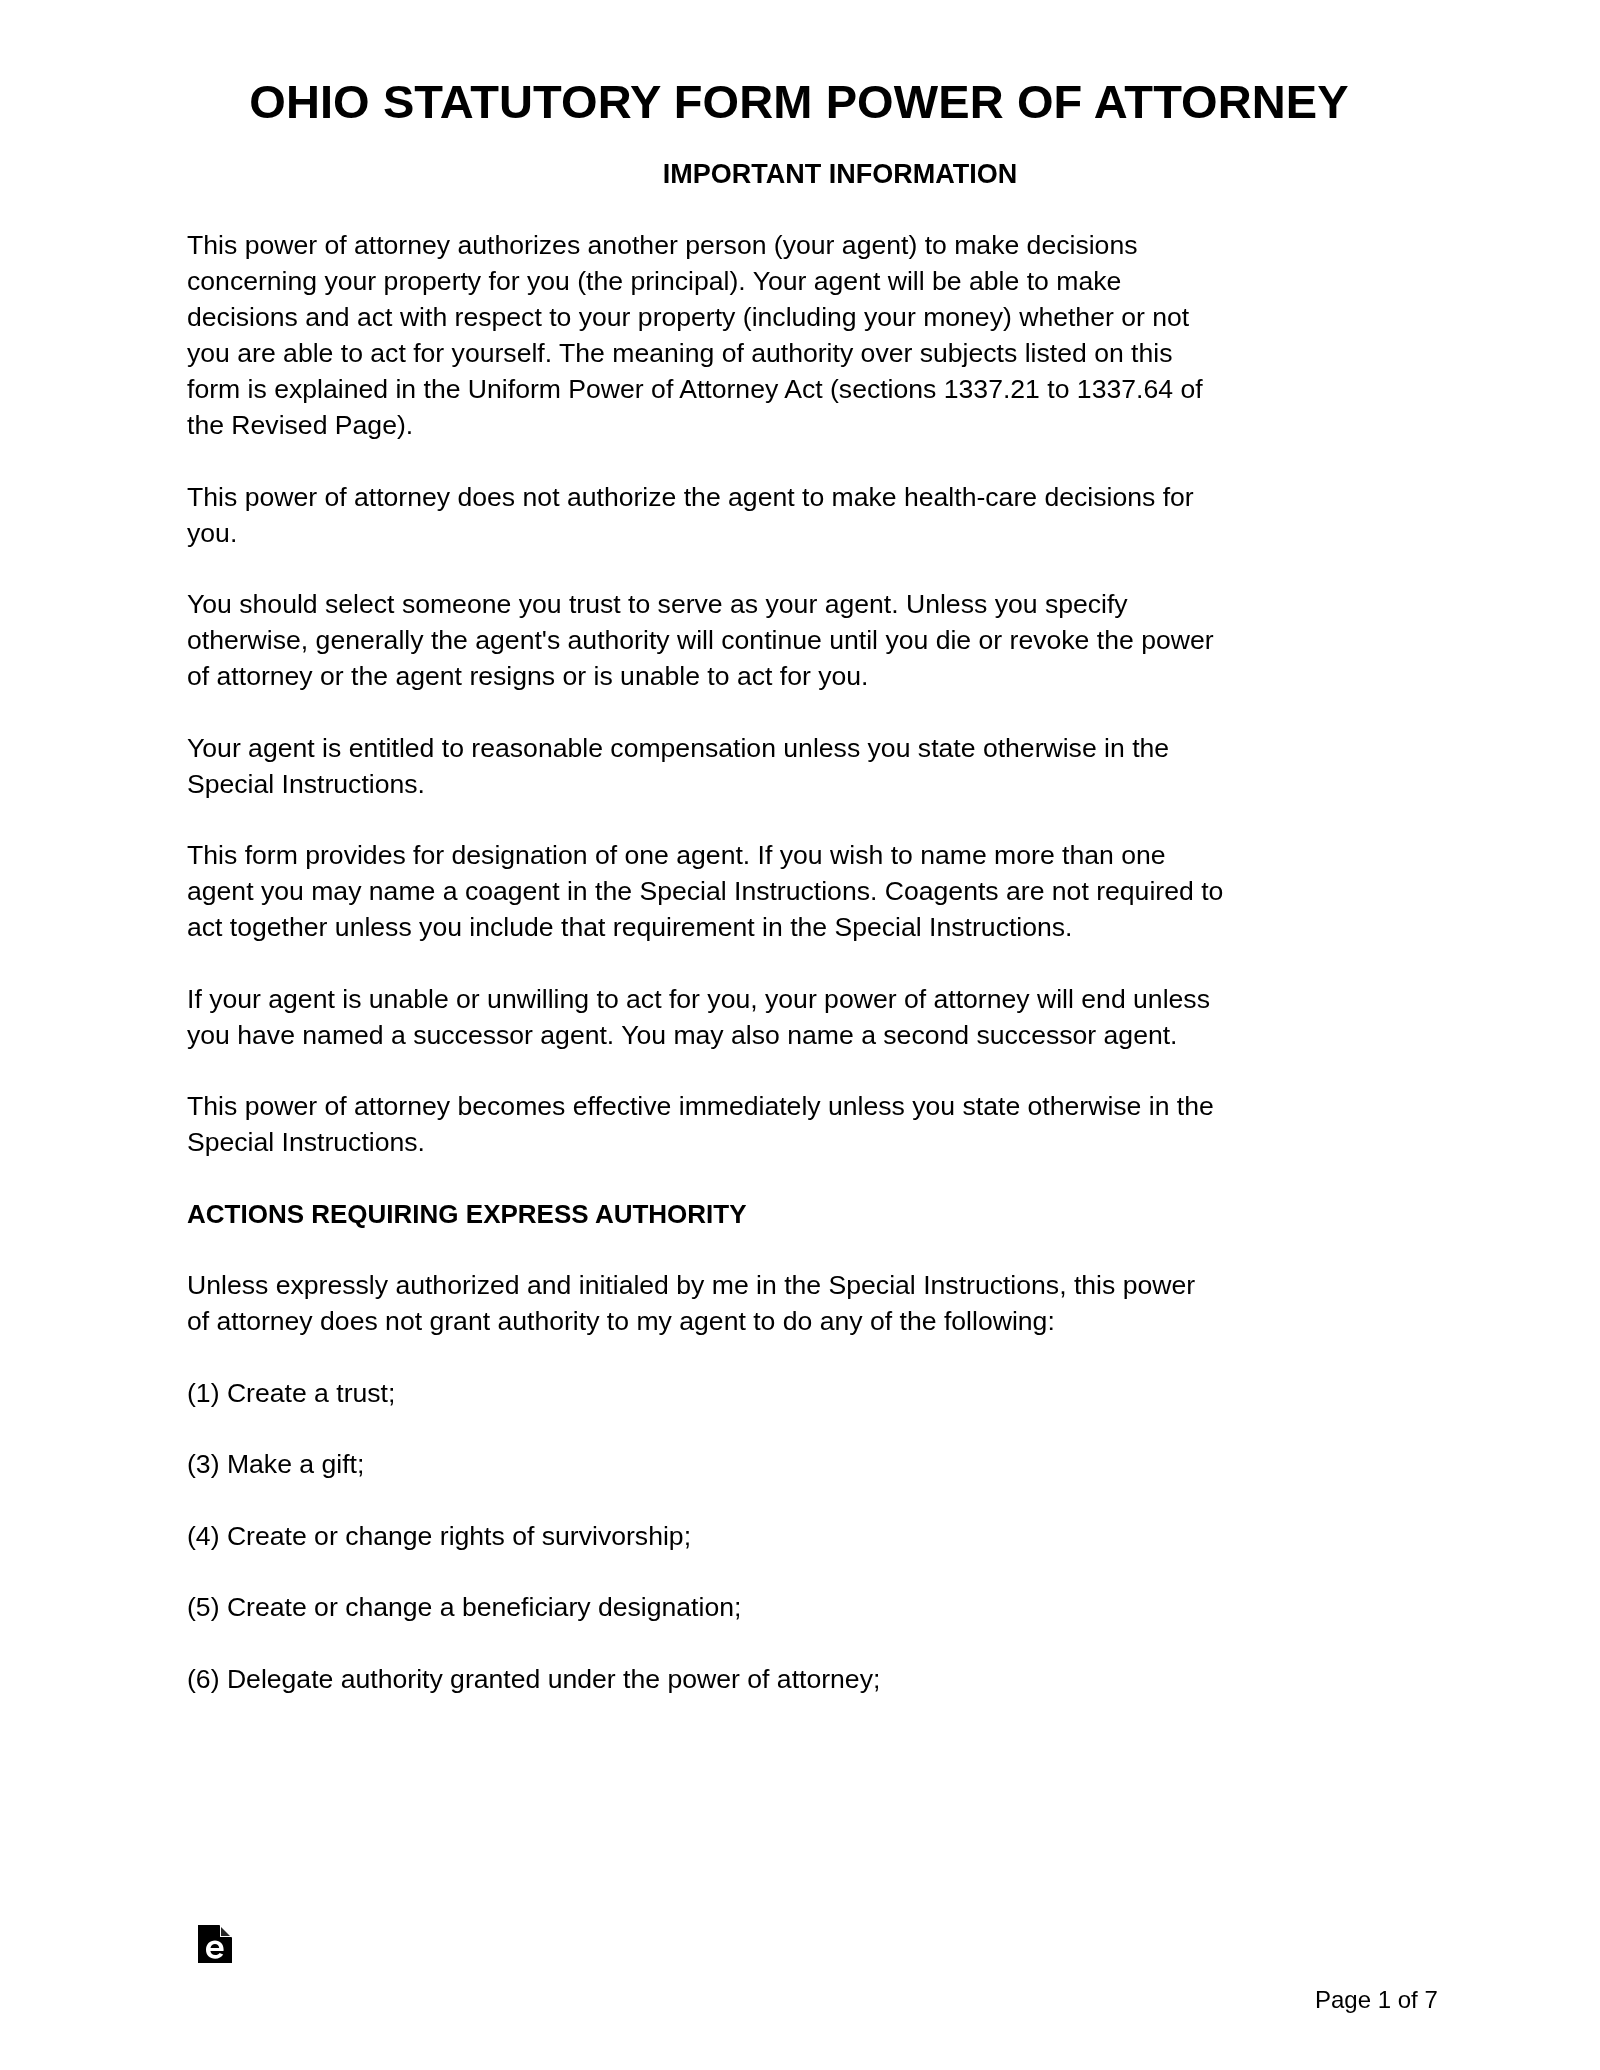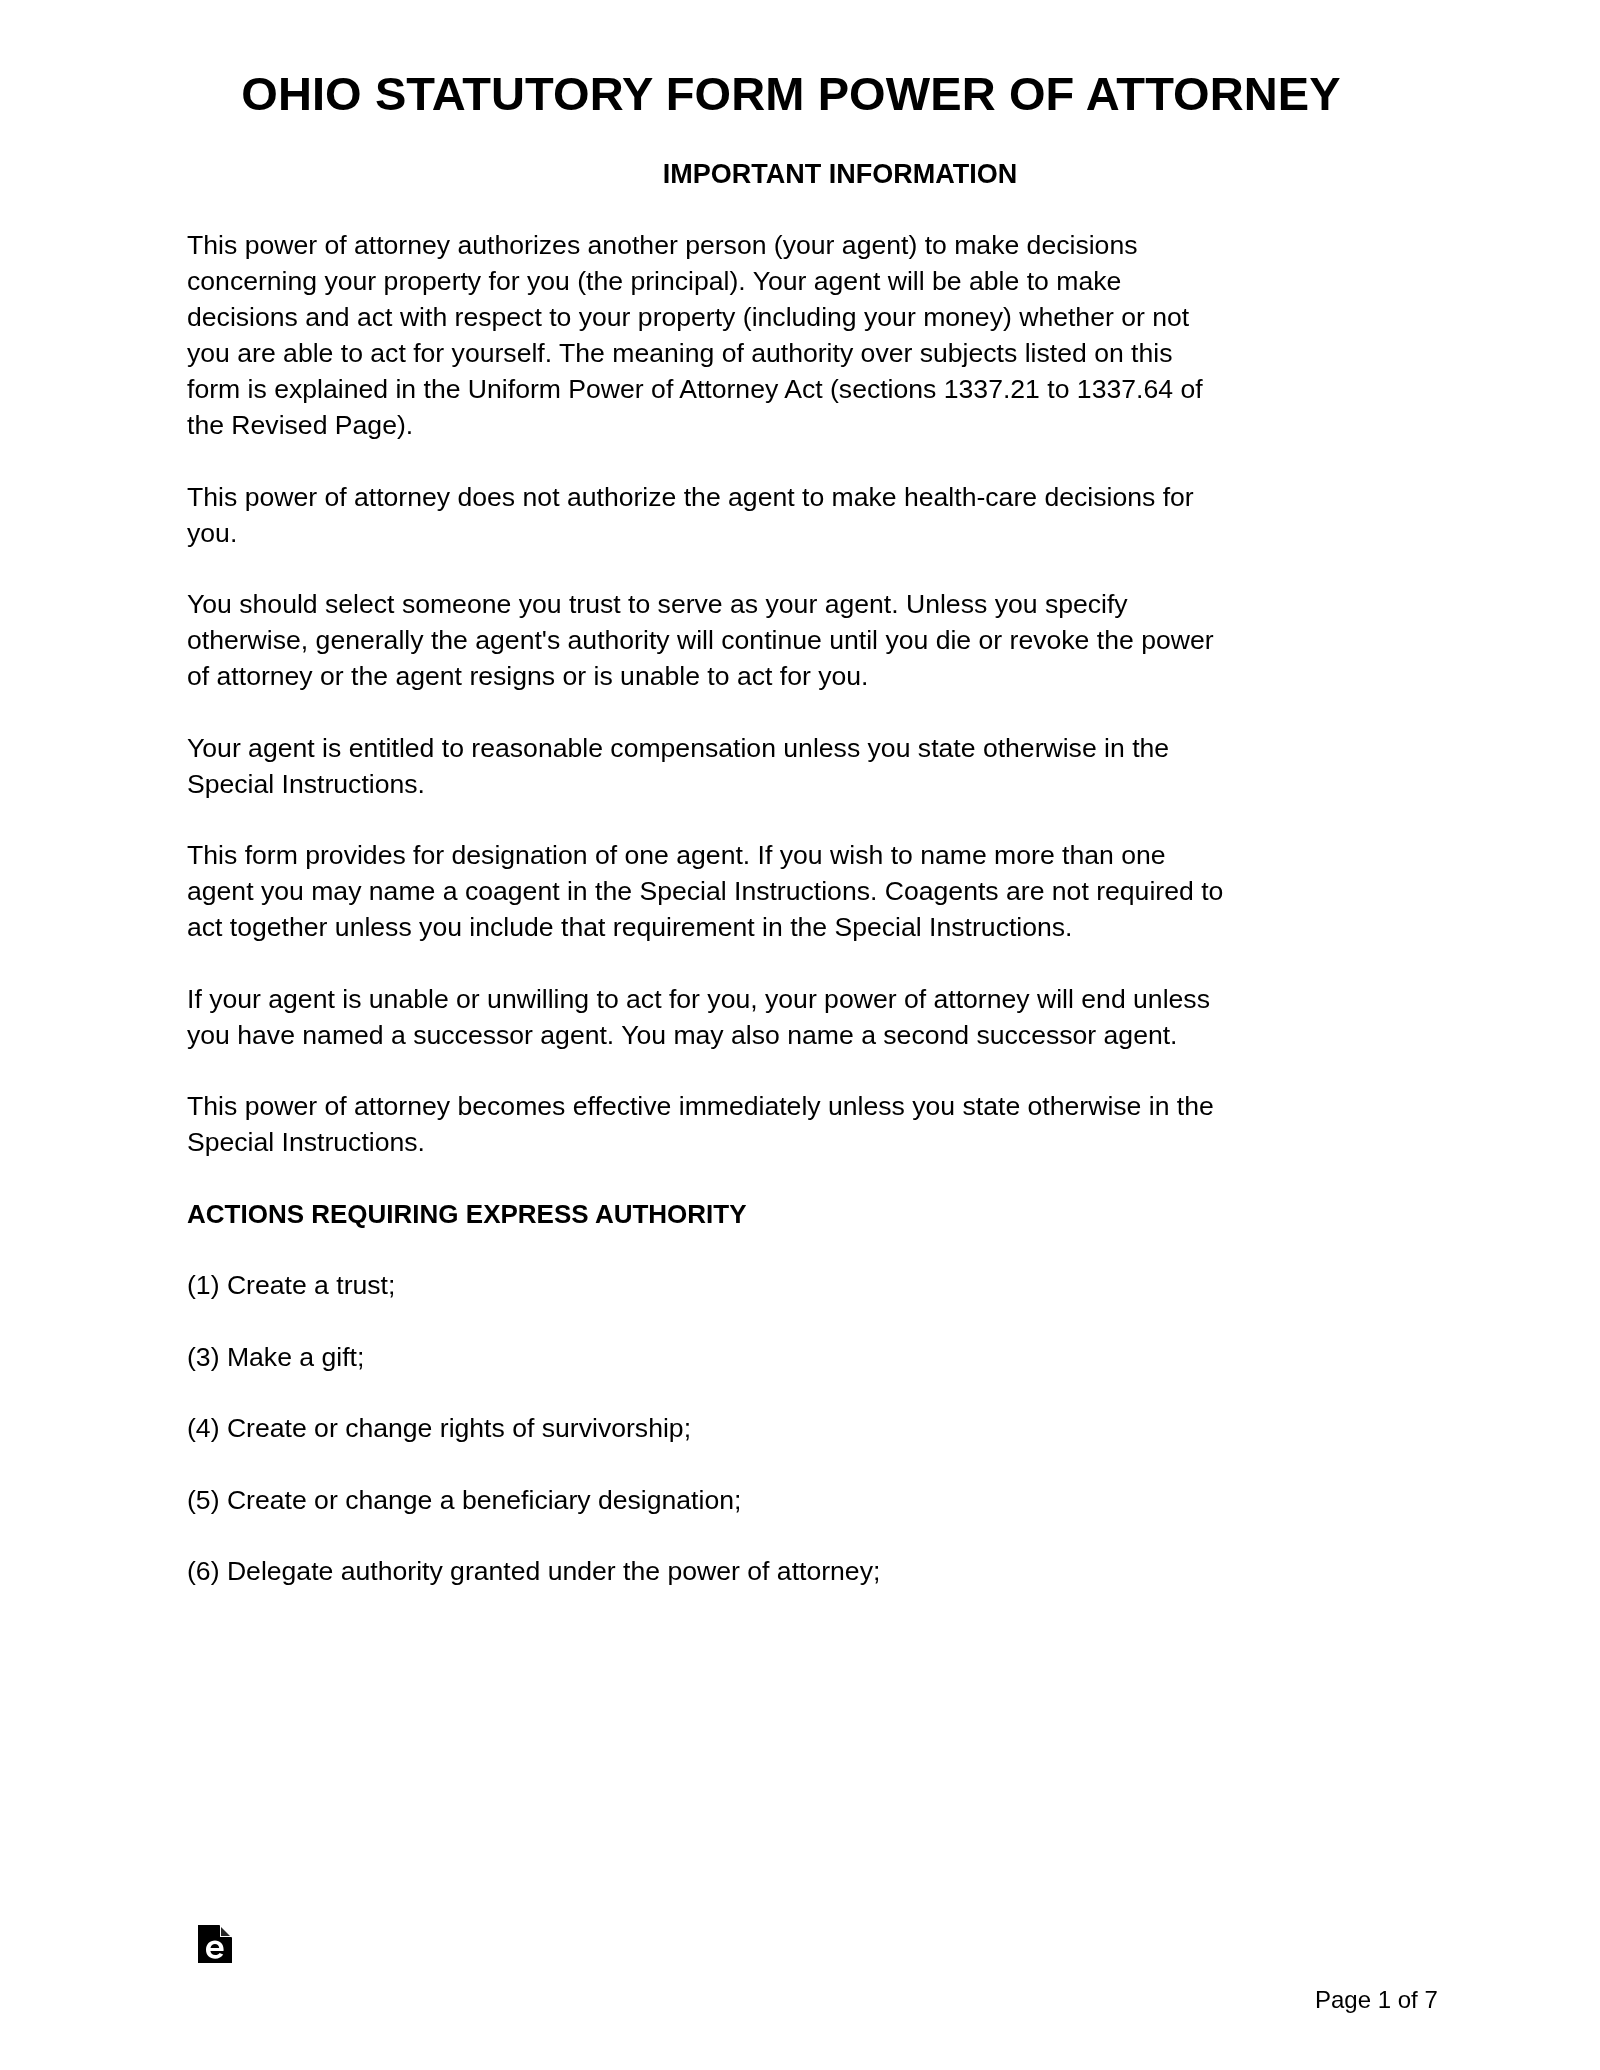--- a/index.html
+++ b/index.html
@@ -24,21 +24,21 @@
   }
   .doc-title {
     position: absolute;
     left: 0;
     top: 66px;
     width: 1582px;
     text-align: center;
     font-weight: bold;
     font-size: 47px;
     line-height: 56px;
-    margin: 0;
+    margin: 8px;
     letter-spacing: 0.1px;
   }
   .section-title {
     position: absolute;
     left: 0;
     top: 156px;
     width: 1600px;
     text-align: center;
     font-weight: bold;
     font-size: 27px;
@@ -130,20 +130,24 @@
       <span class="line">you have named a successor agent. You may also name a second successor agent.</span>
     </p>
 
     <p class="para">
       <span class="line">This power of attorney becomes effective immediately unless you state otherwise in the</span>
       <span class="line">Special Instructions.</span>
     </p>
 
     <h3 class="subheading">ACTIONS REQUIRING EXPRESS AUTHORITY</h3>
 
+    <p class="para">
+      <span class="line">Unless expressly authorized and initialed by me in the Special Instructions, this power</span>
+      <span class="line">of attorney does not grant authority to my agent to do any of the following:</span>
+    </p>
 
     <p class="para">
       <span class="line">(1) Create a trust;</span>
     </p>
 
 
     <p class="para">
       <span class="line">(3) Make a gift;</span>
     </p>
 

